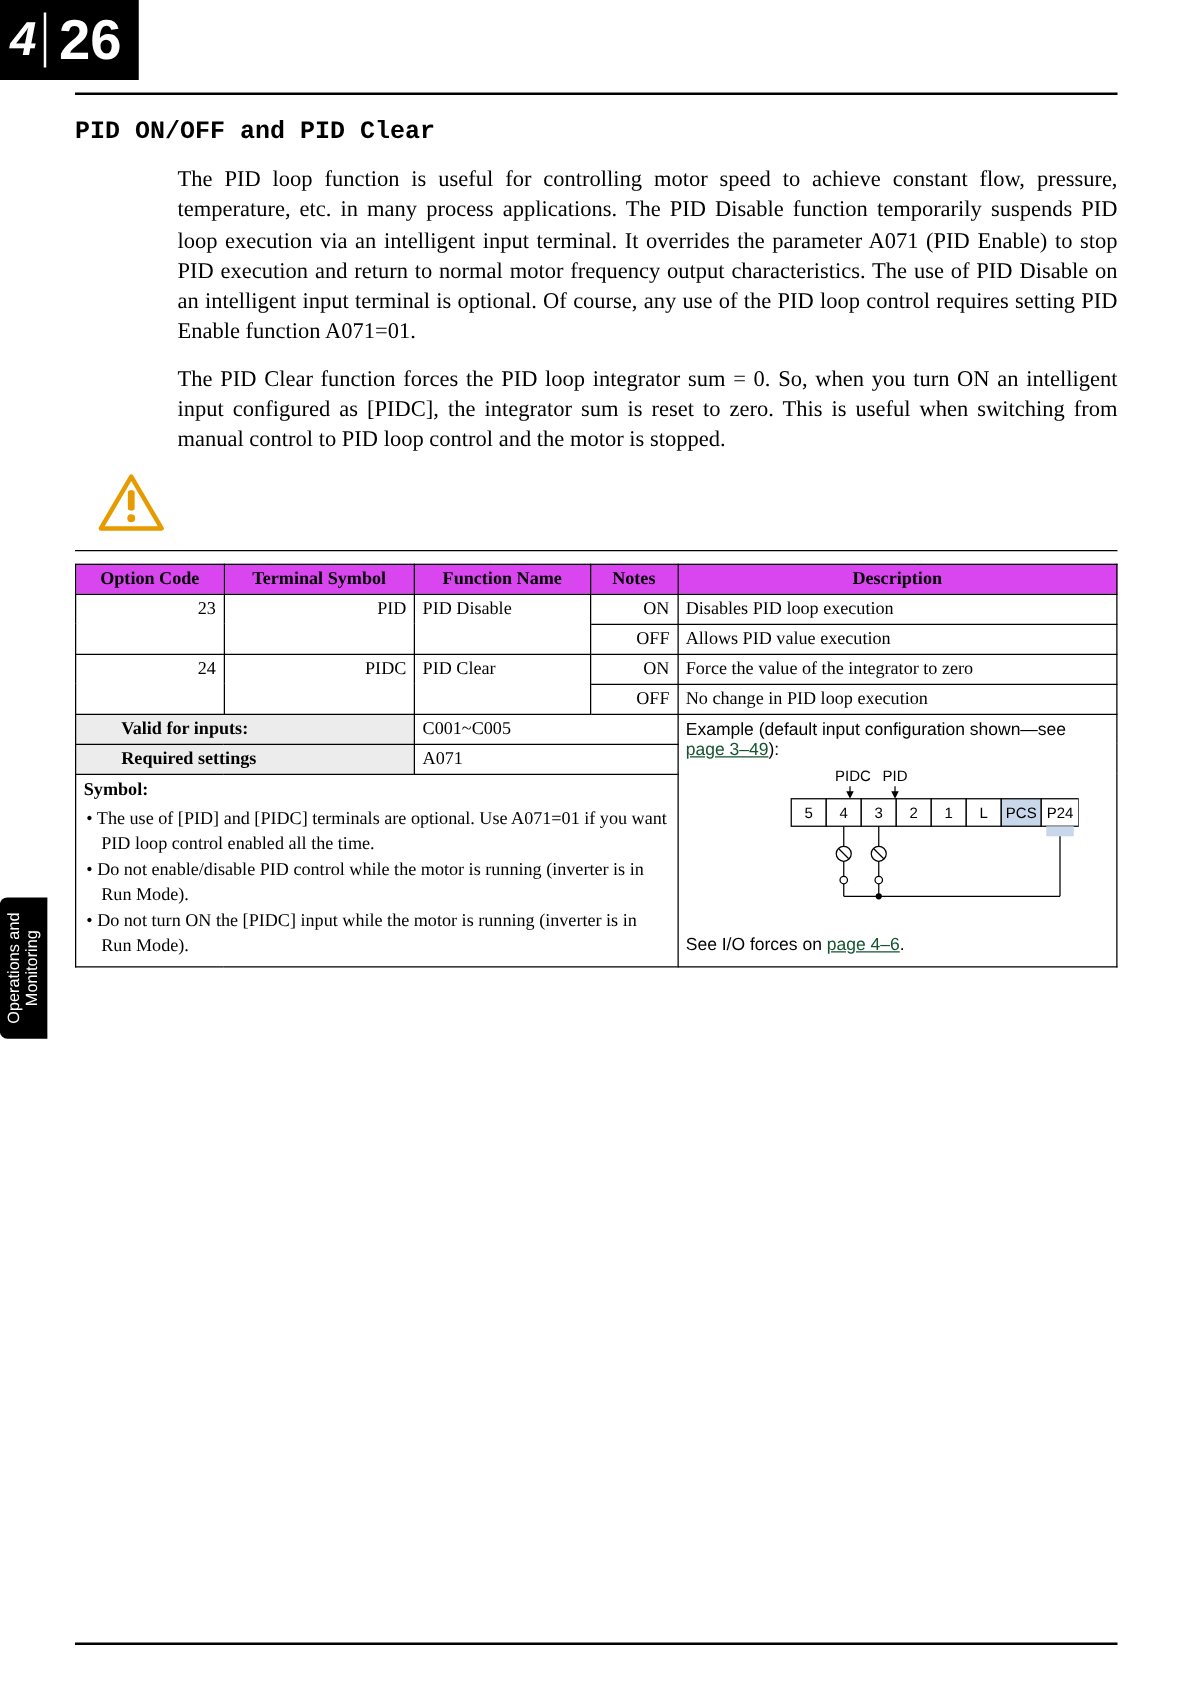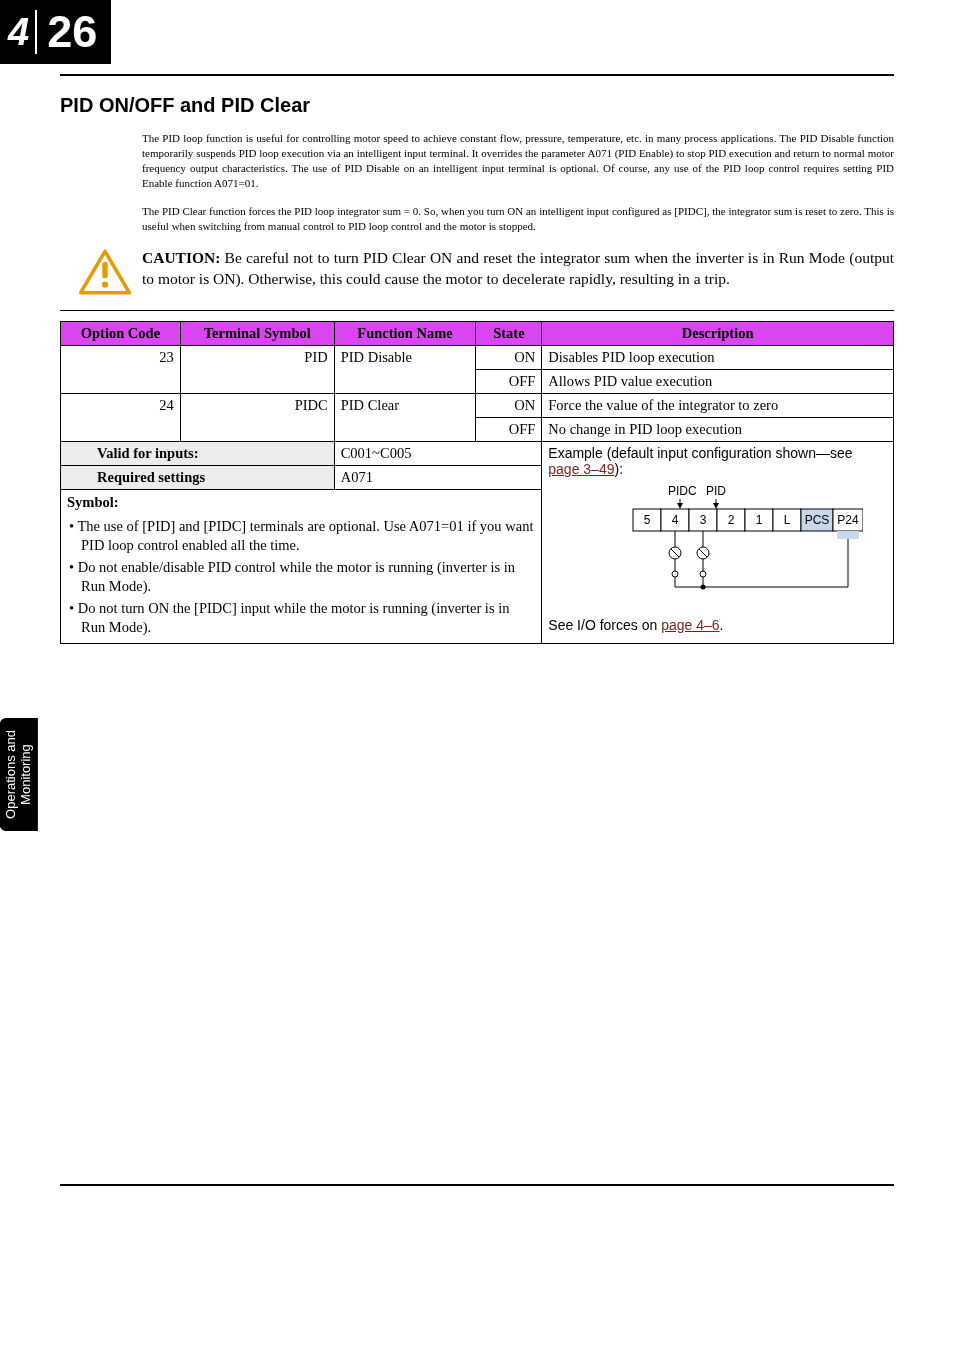--- a/index.html
+++ b/index.html
@@ -36,28 +36,28 @@
     padding-left: 8px;
   }
   .header-rule {
     border-bottom: 2px solid #000;
     margin: 10px 60px 18px 60px;
   }
   .content {
     padding: 0 60px 0 60px;
   }
   .section-title {
-    font-family: Liberation Sans, sans-serif;
+    font-family: Liberation Mono, monospace;
     font-weight: bold;
     font-size: 20px;
     margin-bottom: 14px;
   }
   .body-para {
     font-family: "Century Schoolbook", Georgia, serif;
-    font-size: 11px;
+    font-size: 18px;
     line-height: 1.35;
     text-align: justify;
     margin-left: 82px;
     margin-bottom: 14px;
   }
   .caution-row {
     display: flex;
     align-items: flex-start;
     margin-left: 82px;
     margin-bottom: 14px;
@@ -97,21 +97,21 @@
     text-align: center;
   }
   table.spec .label-cell {
     background: #ececec;
     font-family: "Century Schoolbook", Georgia, serif;
     font-weight: bold;
     text-align: left;
     padding-left: 36px;
   }
   .sans { font-family: Arial, Helvetica, sans-serif; }
-  .link { color: #7f1d1d; text-decoration: underline; }
+  .link { color: #14532d; text-decoration: underline; }
   .notes-cell {
     font-family: "Century Schoolbook", Georgia, serif;
     font-size: 14.5px;
     line-height: 1.35;
     padding: 6px 8px 10px 8px;
   }
   .notes-cell ul {
     list-style: none;
     padding-left: 2px;
     margin-top: 4px;
@@ -172,33 +172,30 @@
 
   <p class="body-para">The PID loop function is useful for controlling motor speed to achieve constant flow, pressure, temperature, etc. in many process applications. The PID Disable function temporarily suspends PID loop execution via an intelligent input terminal. It overrides the parameter A071 (PID Enable) to stop PID execution and return to normal motor frequency output characteristics. The use of PID Disable on an intelligent input terminal is optional. Of course, any use of the PID loop control requires setting PID Enable function A071=01.</p>
   <p class="body-para">The PID Clear function forces the PID loop integrator sum = 0. So, when you turn ON an intelligent input configured as [PIDC], the integrator sum is reset to zero. This is useful when switching from manual control to PID loop control and the motor is stopped.</p>
 
   <div class="caution-row">
     <svg class="caution-icon" viewBox="0 0 60 52">
       <polygon points="30,3 57,49 3,49" fill="none" stroke="#e69b00" stroke-width="4" stroke-linejoin="round"></polygon>
       <rect x="27" y="15" width="6" height="18" rx="2" fill="#e69b00"></rect>
       <circle cx="30" cy="40" r="3.5" fill="#e69b00"></circle>
     </svg>
-    <div class="caution-text">
-      <span class="bold">CAUTION:</span><span> Be careful not to turn PID Clear ON and reset the integrator sum when the inverter is in Run Mode (output to motor is ON). Otherwise, this could cause the motor to decelerate rapidly, resulting in a trip.</span>
-    </div>
   </div>
   <div class="caution-rule"></div>
 
   <table class="spec">
     <tbody>
         <tr>
       <th>Option Code</th>
       <th>Terminal Symbol</th>
       <th>Function Name</th>
-      <th>State</th>
+      <th>Notes</th>
       <th>Description</th>
     </tr>
     <tr>
       <td class="center" rowspan="2">23</td>
       <td class="center" rowspan="2">PID</td>
       <td rowspan="2">PID Disable</td>
       <td class="center">ON</td>
       <td>Disables PID loop execution</td>
     </tr>
     <tr>

